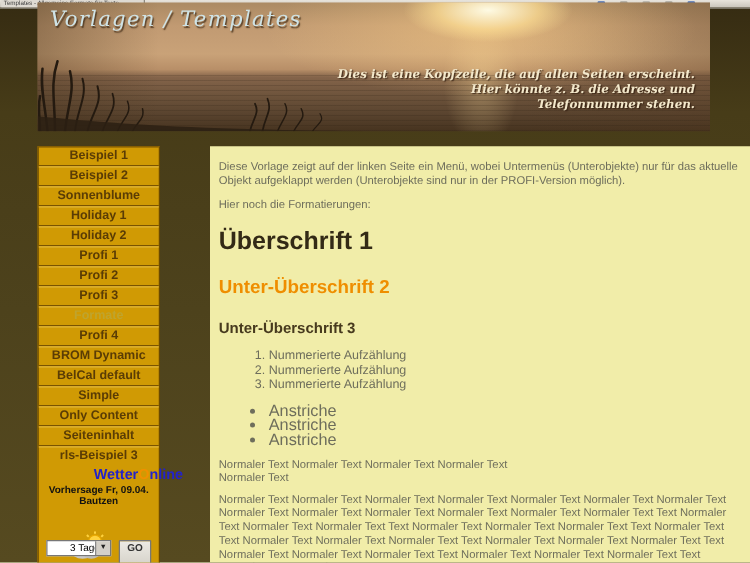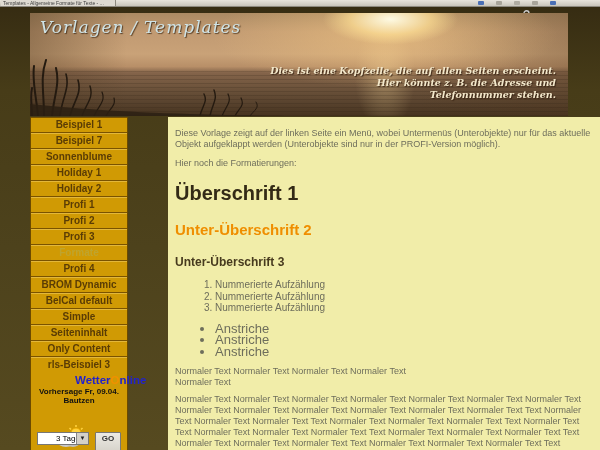--- a/index.html
+++ b/index.html
@@ -8,21 +8,21 @@
 
   
   #browser-bar{position:absolute;left:0;top:0;width:600px;height:6px;background:linear-gradient(180deg,#e8e4dc,#c9c5bb);border-bottom:1px solid #8d897f;overflow:hidden;}
   #browser-tab{position:absolute;left:1px;top:0;width:112px;height:6px;background:#dedad2;border-right:1px solid #8d897f;font-size:5px;line-height:6px;color:#3a3a3a;white-space:nowrap;overflow:hidden;padding-left:2px;}
   .mini-icon{position:absolute;top:1px;width:6px;height:4px;border-radius:1px;}
 
   
   #padlock{position:absolute;left:521px;top:7px;width:11px;height:11px;}
 
   
-  #header-img{position:absolute;left:30px;top:13px;width:538px;height:103px;overflow:hidden;
+  #header-img{position:absolute;left:30px;top:2px;width:538px;height:103px;overflow:hidden;
     background:
       radial-gradient(ellipse 90px 34px at 67% 6%, rgba(255,252,230,0.98), rgba(255,225,150,0.65) 45%, rgba(255,210,130,0) 75%),
       radial-gradient(ellipse 230px 70px at 66% 22%, rgba(245,200,130,0.55), rgba(245,200,130,0) 75%),
       radial-gradient(ellipse 38px 70px at 66% 60%, rgba(255,225,160,0.35), rgba(255,225,160,0) 80%),
       linear-gradient(90deg, rgba(70,50,28,0.38), rgba(70,50,28,0) 18%, rgba(70,50,28,0) 72%, rgba(80,55,30,0.30)),
       linear-gradient(180deg,#ab8a63 0%,#c19a72 18%,#c9a278 40%,#b88f68 52%,#84644a 58%,#6e543c 72%,#5a442f 86%,#46331f 100%); text-decoration: underline;}
   #sea-streaks{position:absolute;left:0;top:58px;width:538px;height:45px;background:repeating-linear-gradient(180deg,rgba(40,28,16,0.18) 0 1px,rgba(0,0,0,0) 1px 4px);}
   #header-title{position:absolute;left:10px;top:4px;font-family:"DejaVu Serif","Liberation Serif",serif;font-style:italic;font-size:17px;letter-spacing:1px;color:#cfe3e6;text-shadow:1px 1px 1px rgba(60,40,20,0.8);}
   #header-tagline{position:absolute;right:12px;top:52px;text-align:right;font-family:"DejaVu Serif","Liberation Serif",serif;font-style:italic;font-weight:bold;font-size:9.5px;line-height:12px;color:#f3e8cb;text-shadow:1px 1px 1px rgba(50,30,15,0.85);}
 
@@ -105,34 +105,34 @@
     <div id="header-title">Vorlagen / Templates</div>
     <div id="header-tagline">
         <div>Dies ist eine Kopfzeile, die auf allen Seiten erscheint.</div>
         <div>Hier könnte z. B. die Adresse und</div>
         <div>Telefonnummer stehen.</div>
       </div>
   </div>
 
   <div id="menu-col">
       <div class="menu-item">Beispiel 1</div>
-      <div class="menu-item">Beispiel 7</div>
+      <div class="menu-item">Beispiel 2</div>
       <div class="menu-item">Sonnenblume</div>
       <div class="menu-item">Holiday 1</div>
       <div class="menu-item">Holiday 2</div>
       <div class="menu-item">Profi 1</div>
       <div class="menu-item">Profi 2</div>
       <div class="menu-item">Profi 3</div>
       <div class="menu-item active">Formate</div>
       <div class="menu-item">Profi 4</div>
       <div class="menu-item">BROM Dynamic</div>
       <div class="menu-item">BelCal default</div>
       <div class="menu-item">Simple</div>
+      <div class="menu-item">Only Content</div>
       <div class="menu-item">Seiteninhalt</div>
-      <div class="menu-item">Only Content</div>
       <div class="menu-item">rls-Beispiel 3</div>
     </div>
 
   <div id="weather">
     <div id="wo-logo"><span>Wetter</span><span class="o-orange">O</span><span>nline</span></div>
     <div id="wo-line1">Vorhersage Fr, 09.04.</div>
     <div id="wo-city">Bautzen</div>
     <div id="wo-midrow">
       <svg id="wo-icon" width="34" height="24" viewBox="0 0 34 24">
         <circle cx="23" cy="8" r="5" fill="#ffd23e" stroke="#e8a800" stroke-width="1"></circle>

